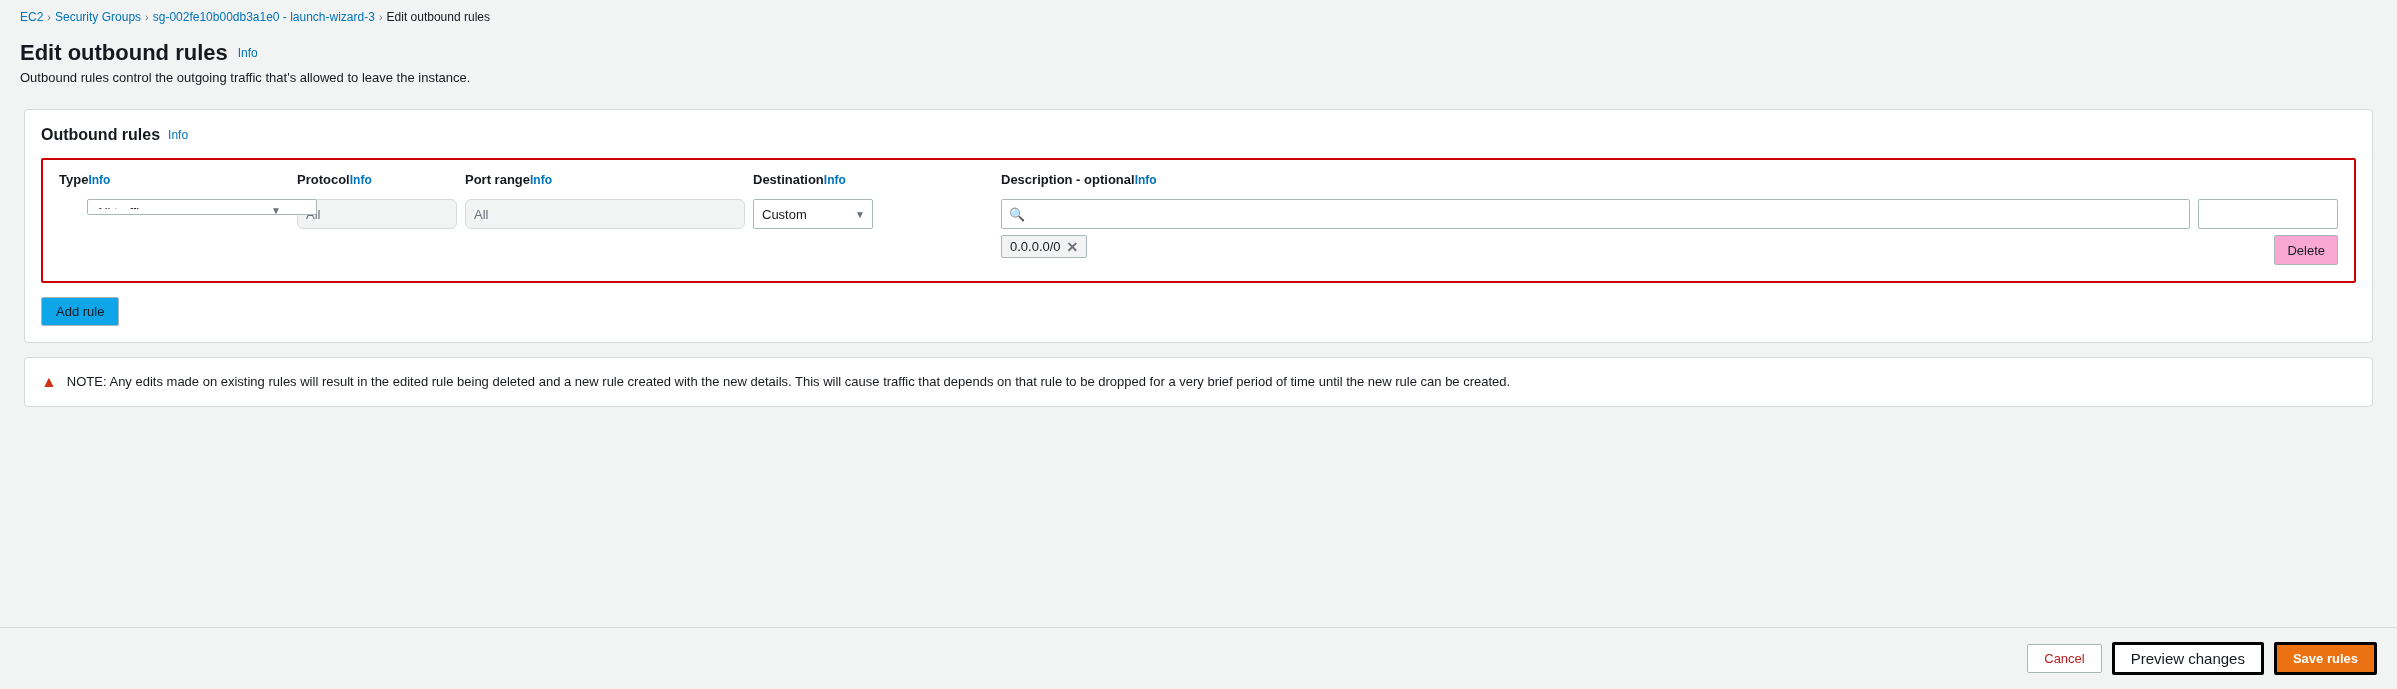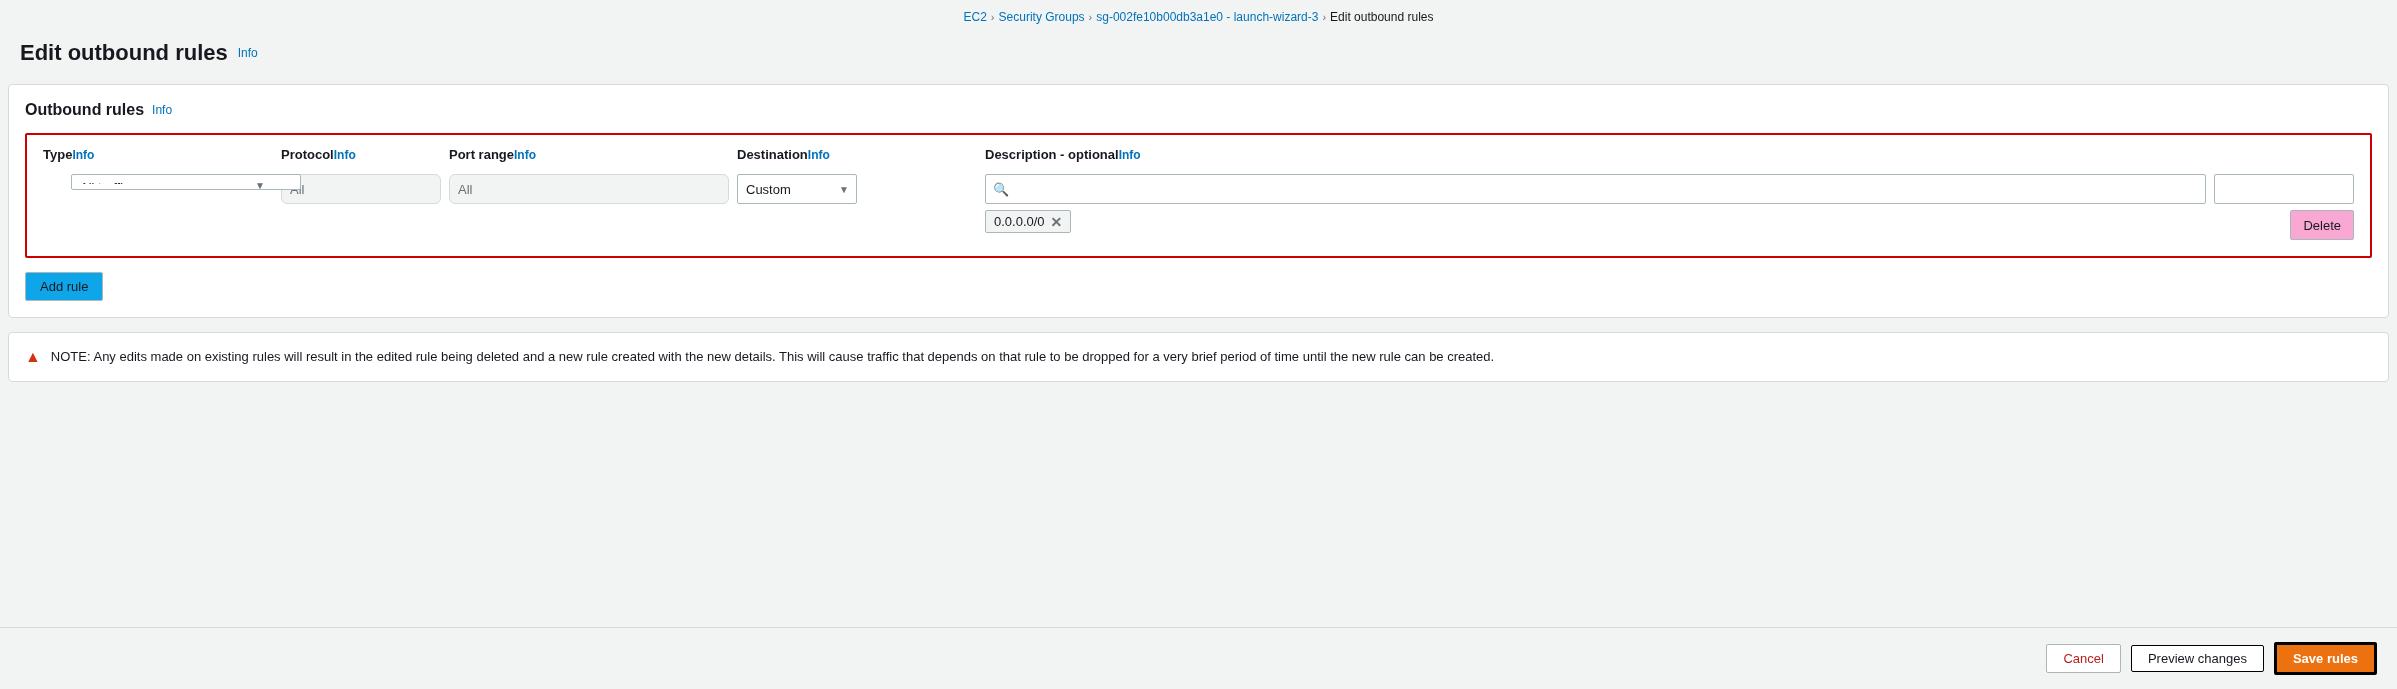--- a/index.html
+++ b/index.html
@@ -19,21 +19,20 @@
       flex-direction: column;
     }
     
     .breadcrumb {
       display: flex;
       align-items: center;
       padding: 10px 20px 6px 20px;
       font-size: 12px;
       gap: 4px;
       background: #f2f3f3;
-      justify-content: center;
     }
     .breadcrumb-link {
       color: #0073bb;
       cursor: pointer;
       text-decoration: none;
     }
     .breadcrumb-separator {
       color: #687078;
       font-size: 11px;
     }
@@ -62,21 +61,21 @@
       cursor: pointer;
       text-decoration: none;
     }
     .page-description {
       font-size: 13px;
       color: #16191f;
       margin-bottom: 10px;
     }
     
     .main-content {
-      padding: 10px 8px;
+      padding: 10px 24px;
       flex: 1;
     }
     
     .section-card {
       background: #fff;
       border: 1px solid #d5dbdb;
       border-radius: 4px;
       padding: 16px;
       margin-bottom: 14px;
     }
@@ -293,24 +292,24 @@
       background: #fff;
       border: 1px solid #aab7b8;
       border-radius: 2px;
       padding: 6px 16px;
       font-size: 13px;
       color: #b91c1c;
       cursor: pointer;
     }
     .btn-preview {
       background: #fff;
-      border: 1px solid #000000;
+      border: 3px solid #000000;
       border-radius: 2px;
       padding: 5px 16px;
-      font-size: 13px;
+      font-size: 15px;
       color: #16191f;
       cursor: pointer;
     }
     .btn-save {
       background: #ec7211;
       border: 3px solid #000000;
       border-radius: 2px;
       padding: 6px 16px;
       font-size: 13px;
       color: #fff;
@@ -331,20 +330,21 @@
     <a class="breadcrumb-link">sg-002fe10b00db3a1e0 - launch-wizard-3</a>
     <span class="breadcrumb-separator">›</span>
     <span class="breadcrumb-current">Edit outbound rules</span>
   </div>
 
   <div class="page-header">
     <div class="page-title-row">
       <h1 class="page-title">Edit outbound rules</h1>
       <a class="info-link">Info</a>
     </div>
+    <p class="page-description">Outbound rules control the outgoing traffic that's allowed to leave the instance.</p>
   </div>
 
   <div class="main-content">
 
     <div class="section-card">
       <div class="section-header">
         <span class="section-title">Outbound rules</span>
         <a class="info-link">Info</a>
       </div>
 

